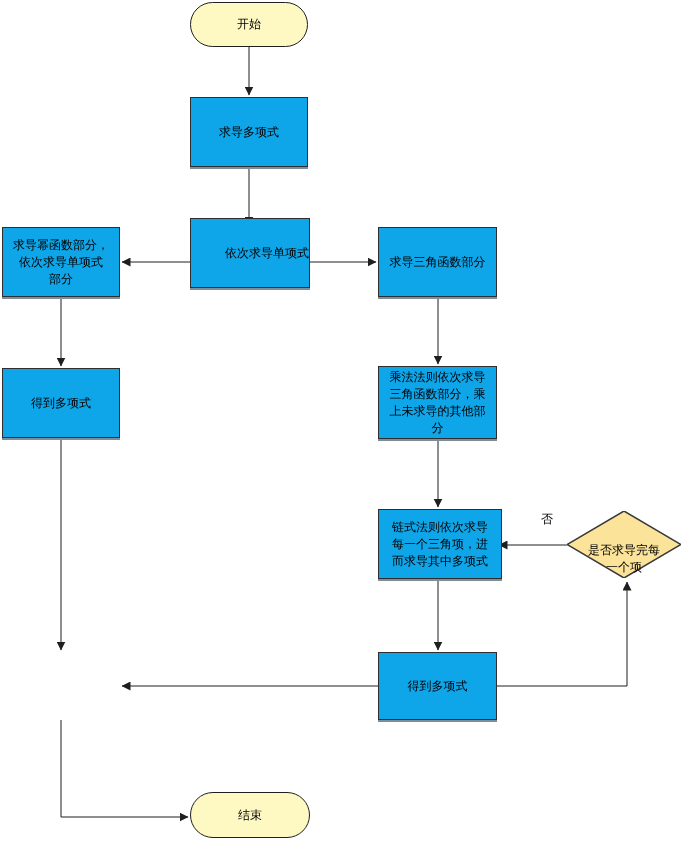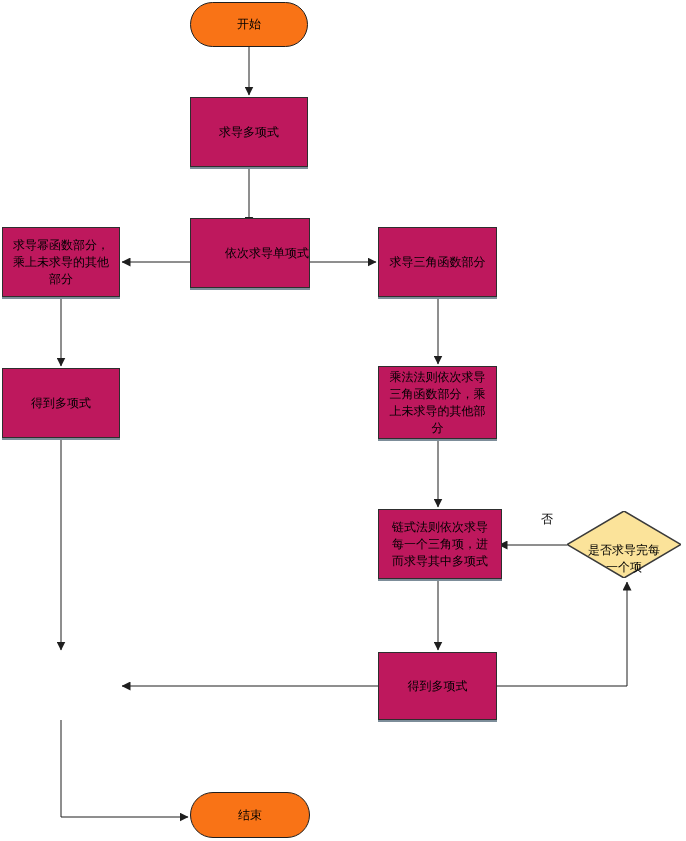--- a/index.html
+++ b/index.html
@@ -31,26 +31,26 @@
     display: flex;
     align-items: center;
     justify-content: center;
     text-align: center;
     font-size: 12px;
     line-height: 17px;
     white-space: pre-line;
     box-sizing: border-box;
   }
   .process {
-    background: #be185d;
+    background: #0ea5e9;
     border: 1px solid #2e2e2e;
     box-shadow: 0 2px 0 #7d8d99;
   }
   .terminator {
-    background: #f97316;
+    background: #fef9c3;
     border: 1px solid #1f1f1f;
     border-radius: 23px;
   }
   .decision {
     background: transparent;
     border: none;
   }
   .decision svg {
     position: absolute;
     left: 0;
@@ -115,21 +115,21 @@
   <div id="n-derive-poly" class="node process">
     <span>求导多项式</span>
   </div>
 
   <div id="n-derive-monomials" class="node process">
     <span>依次求导单项式</span>
   </div>
 
   <div id="n-derive-power" class="node process">
     <span>求导幂函数部分，
-乘上未求导的其他
+依次求导单项式
 部分</span>
   </div>
 
   <div id="n-derive-trig" class="node process">
     <span>求导三角函数部分</span>
   </div>
 
   <div id="n-get-poly-left" class="node process">
     <span>得到多项式</span>
   </div>

